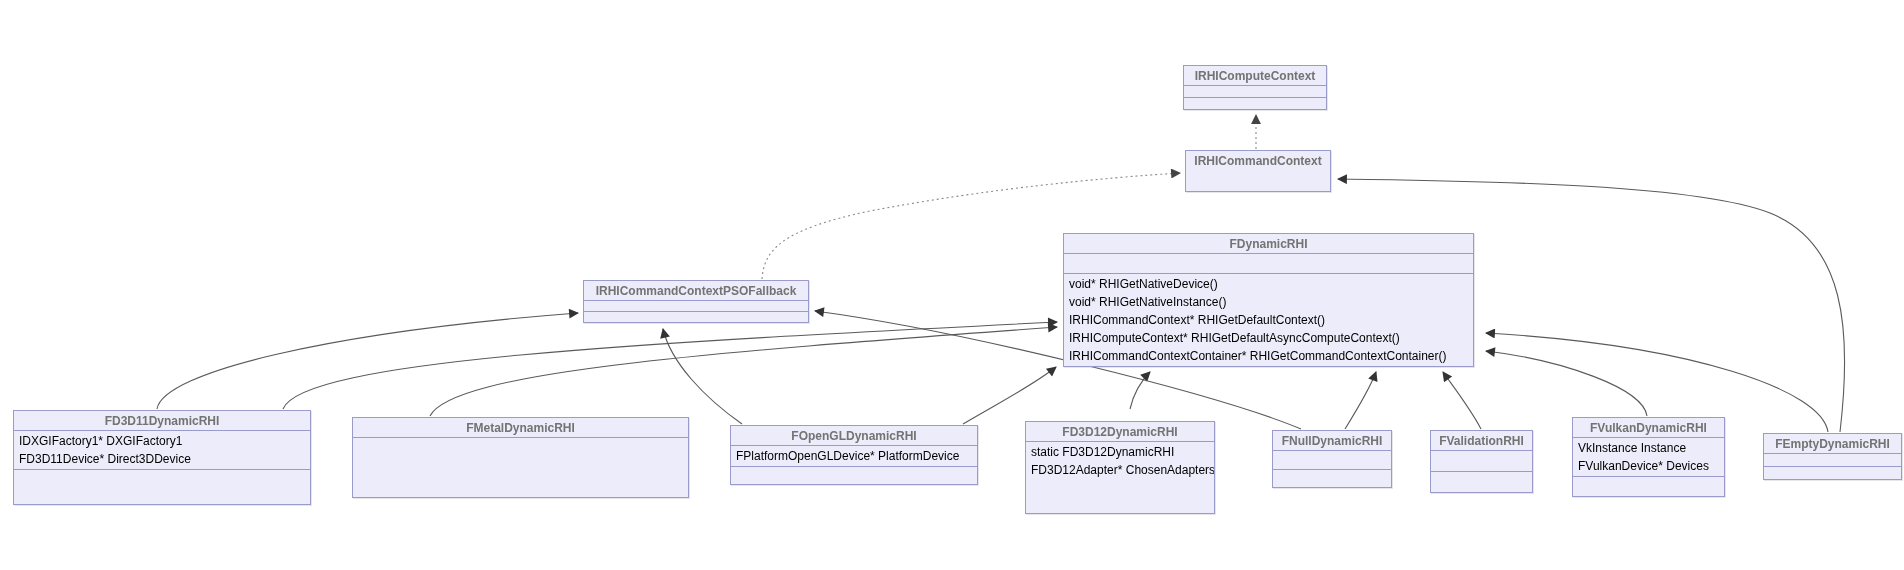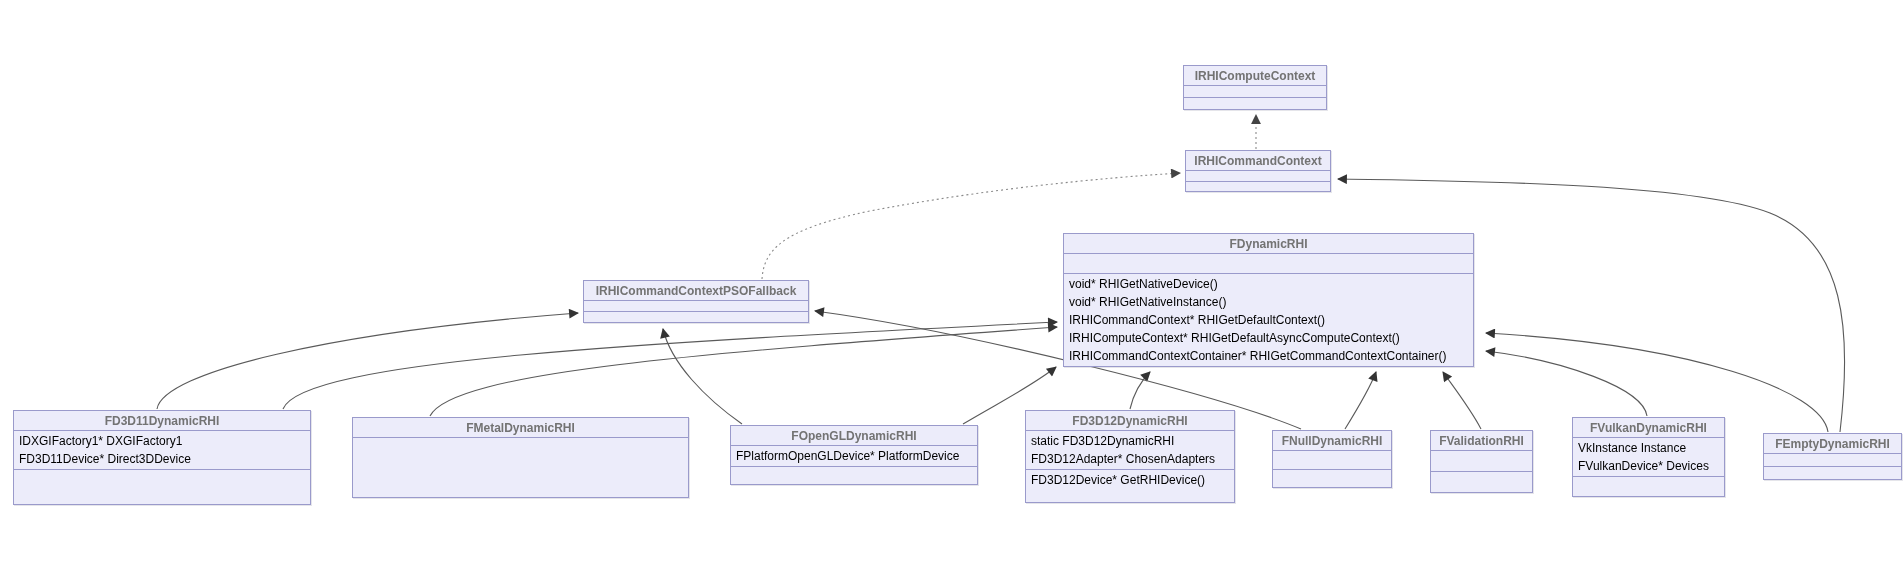--- a/index.html
+++ b/index.html
@@ -69,21 +69,21 @@
         <path d="M1828,432 C1822,390 1692,345 1486,333" class="edge" stroke="#5a5a5a" stroke-width="1.1" marker-end="url(#arrSolid)"></path>
         <path d="M1840,432 C1852,330 1845,243 1770,213 C1690,182 1452,181 1338,179" class="edge" stroke="#5a5a5a" stroke-width="1.1" marker-end="url(#arrSolid)"></path>
       </g>
   </svg>
   <div id="nodes">
       <div class="uml-box" style="left: 1183px; top: 65px; width: 144px; height: 45px;">
         <div class="uml-title">IRHIComputeContext</div>
         <div class="uml-sec empty"></div>
         <div class="uml-sec empty"></div>
       </div>
-      <div class="uml-box" style="left: 1185px; top: 150px; width: 146px; height: 42px;">
+      <div class="uml-box" style="left: 1185px; top: 150px; width: 146px; height: 42px; align-items: center;">
         <div class="uml-title">IRHICommandContext</div>
         <div class="uml-sec empty"></div>
         <div class="uml-sec empty"></div>
       </div>
       <div class="uml-box" style="left: 583px; top: 280px; width: 226px; height: 43px;">
         <div class="uml-title">IRHICommandContextPSOFallback</div>
         <div class="uml-sec empty"></div>
         <div class="uml-sec empty"></div>
       </div>
       <div class="uml-box" style="left: 1063px; top: 233px; width: 411px; height: 134px;">
@@ -109,28 +109,25 @@
         <div class="uml-title">FMetalDynamicRHI</div>
         <div class="uml-sec empty"></div>
       </div>
       <div class="uml-box" style="left: 730px; top: 425px; width: 248px; height: 60px;">
         <div class="uml-title">FOpenGLDynamicRHI</div>
         <div class="uml-sec grow">
           <div class="uml-row">FPlatformOpenGLDevice* PlatformDevice</div>
         </div>
         <div class="uml-sec empty"></div>
       </div>
-      <div class="uml-box" style="left: 1025px; top: 410px; width: 210px; height: 93px;">
+      <div class="uml-box" style="left: 1025px; top: 421px; width: 190px; height: 93px;">
         <div class="uml-title">FD3D12DynamicRHI</div>
         <div class="uml-sec grow">
           <div class="uml-row">static FD3D12DynamicRHI</div>
           <div class="uml-row">FD3D12Adapter* ChosenAdapters</div>
-        </div>
-        <div class="uml-sec grow">
-          <div class="uml-row">FD3D12Device* GetRHIDevice()</div>
         </div>
       </div>
       <div class="uml-box" style="left: 1272px; top: 430px; width: 120px; height: 58px;">
         <div class="uml-title">FNullDynamicRHI</div>
         <div class="uml-sec empty"></div>
         <div class="uml-sec empty"></div>
       </div>
       <div class="uml-box" style="left: 1430px; top: 430px; width: 103px; height: 63px;">
         <div class="uml-title">FValidationRHI</div>
         <div class="uml-sec empty"></div>

